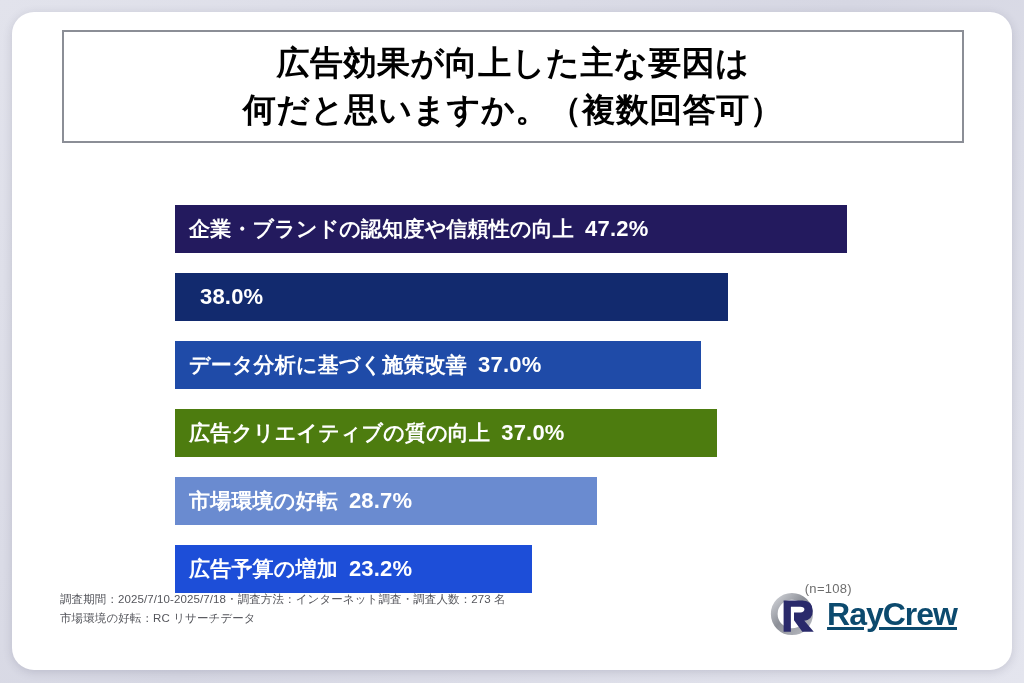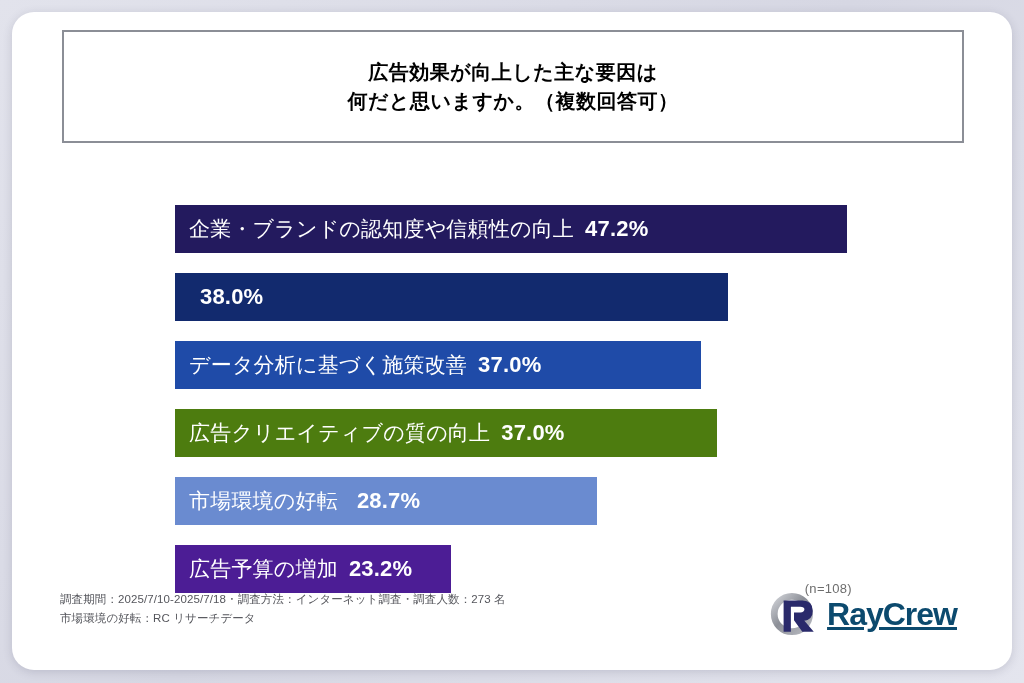--- a/index.html
+++ b/index.html
@@ -31,21 +31,21 @@
     left:50px; top:18px;
     width:902px; height:113px;
     border:2px solid #8b8e96;
     background:#ffffff;
     display:flex;
     flex-direction:column;
     align-items:center;
     justify-content:center;
   }
   .title-line {
-    font-size:20px;
+    font-size:33px;
     font-weight:bold;
     color:#000000;
     letter-spacing:0.5px;
     line-height:1.42;
     white-space:nowrap;
     text-align:center;
   }
 
   
   #chart {
@@ -63,21 +63,21 @@
   .bar {
     height:48px;
     display:flex;
     align-items:center;
     padding-left:14px;
     padding-right:14px;
     white-space:nowrap;
   }
   .bar-label {
     font-size:21px;
-    font-weight:normal;
+    font-weight:bold;
     color:#ffffff;
     letter-spacing:0.2px;
   }
   .bar-value {
     font-size:22px;
     font-weight:bold;
     color:#ffffff;
     margin-left:11px;
     letter-spacing:0.2px;
   }
@@ -156,27 +156,27 @@
           <span class="bar-value">37.0%</span>
         </div>
       </div>
       <div class="bar-row" style="top:216px;">
         <div class="bar" style="background: #4d7c0f; width: 542px;">
           <span class="bar-label">広告クリエイティブの質の向上</span>
           <span class="bar-value">37.0%</span>
         </div>
       </div>
       <div class="bar-row" style="top:284px;">
-        <div class="bar" style="background: rgb(106, 139, 208); width: 422px; gap: 8px;">
+        <div class="bar" style="background: rgb(106, 139, 208); width: 422px;">
           <span class="bar-label">市場環境の好転</span>
           <span class="bar-value">28.7%</span>
         </div>
       </div>
       <div class="bar-row" style="top:352px;">
-        <div class="bar" style="background: #4c1d95; width: 276px;">
+        <div class="bar" style="background: #1d4ed8; width: 357px;">
           <span class="bar-label">広告予算の増加</span>
           <span class="bar-value">23.2%</span>
         </div>
       </div>
 
       <div id="sample-size">(n=108)</div>
     </div>
 
     <div id="footer">
       <div id="footnotes">

